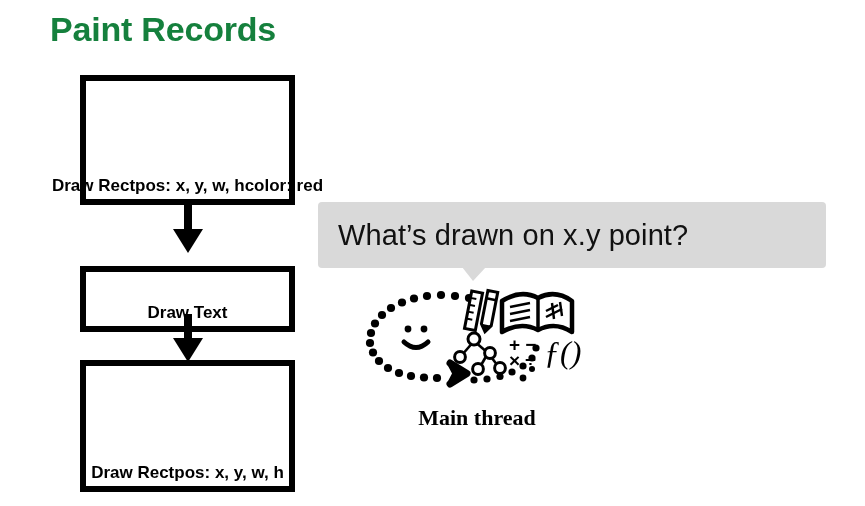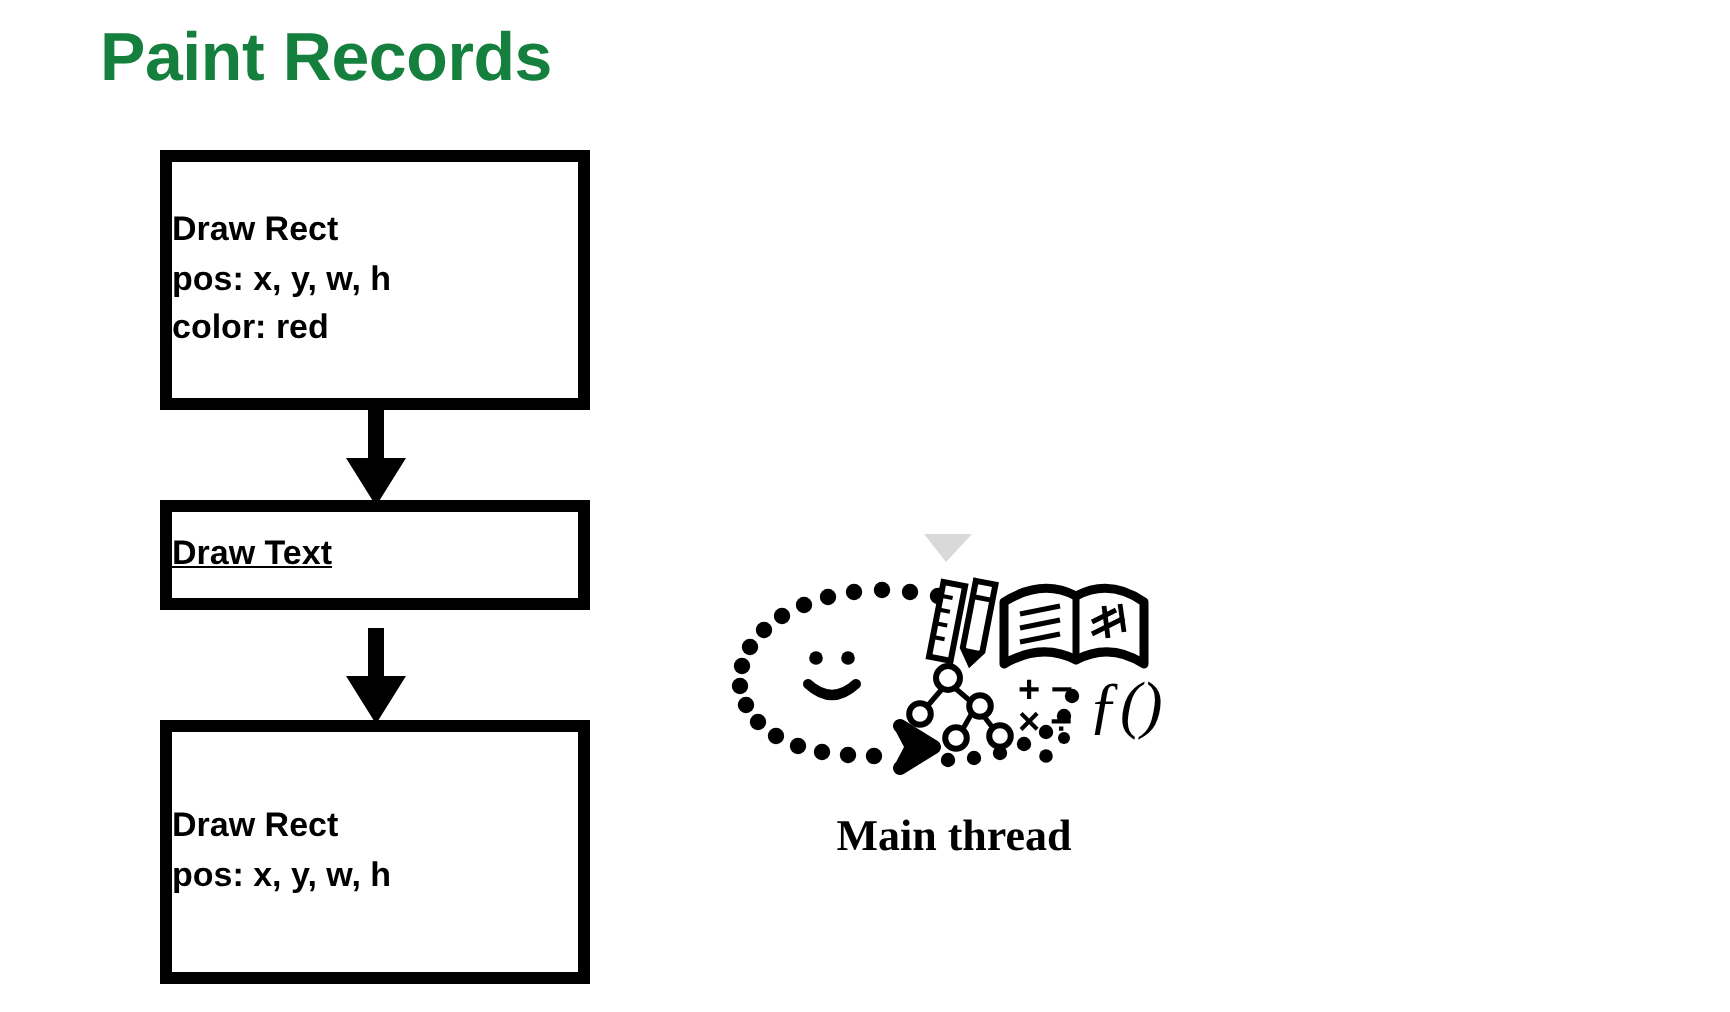--- a/index.html
+++ b/index.html
@@ -38,35 +38,35 @@
 
   
   .record-box {
     position: absolute;
     left: 80px;
     width: 215px;
     box-sizing: border-box;
     border: 6px solid #000000;
     background: #ffffff;
     display: flex;
-    flex-direction: column;
-    align-items: flex-start;
+    flex-direction: row;
+    align-items: flex-end;
     justify-content: center;
     text-align: center;
   }
   .record-line {
     font-size: 17px;
     font-weight: bold;
     line-height: 1.45;
     color: #000000;
     white-space: nowrap;
   }
 
   #record-box-1 { top: 75px;  height: 130px; }
-  #record-box-2 { top: 250px; height: 55px; text-decoration: underline;  }
+  #record-box-2 { top: 266px; height: 66px;  }
   #record-box-3 { top: 360px; height: 132px; }
 
   
   .flow-arrow {
     position: absolute;
     left: 170px;
     width: 36px;
   }
   #flow-arrow-1 { top: 203px; height: 50px; }
   #flow-arrow-2 { top: 314px; height: 48px; }
@@ -154,20 +154,23 @@
       <rect x="14" y="0" width="8" height="26" fill="#000000"></rect>
       <polygon points="3,24 33,24 18,48" fill="#000000"></polygon>
     </svg>
   </div>
 
   <div id="record-box-3" class="record-box">
     <div class="record-line">Draw Rect</div>
     <div class="record-line">pos: x, y, w, h</div>
   </div>
 
+  <div id="speech-bubble">
+    <span id="speech-bubble-text">What’s drawn on x.y point?</span>
+  </div>
   <div id="speech-bubble-tail">
     <svg viewBox="0 0 24 14" xmlns="http://www.w3.org/2000/svg" aria-hidden="true">
       <polygon points="0,0 24,0 11,14" fill="#d9d9d9"></polygon>
     </svg>
   </div>
 
   <div id="thinking-illustration">
     <svg viewBox="0 0 230 110" xmlns="http://www.w3.org/2000/svg" aria-hidden="true">
 
       <g fill="#000000">

